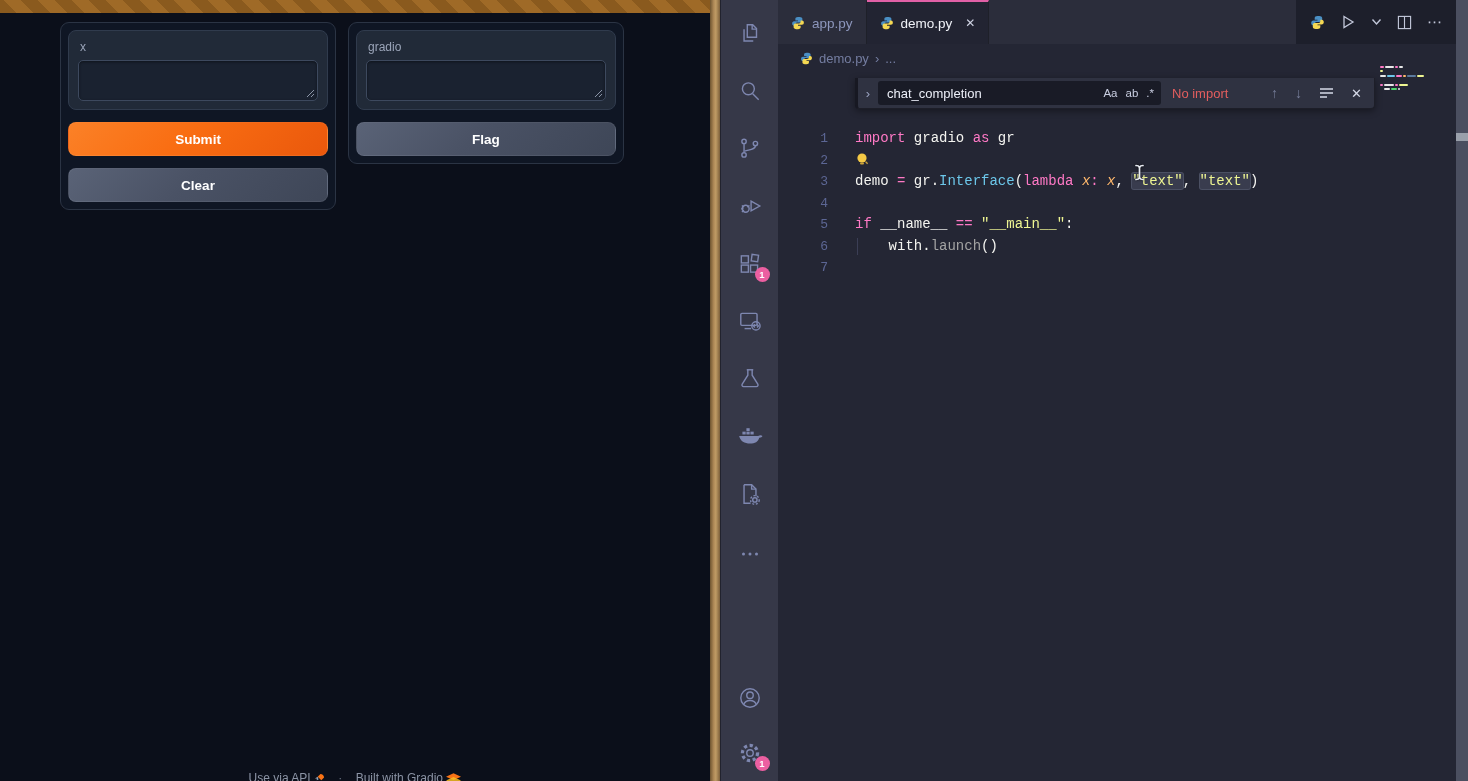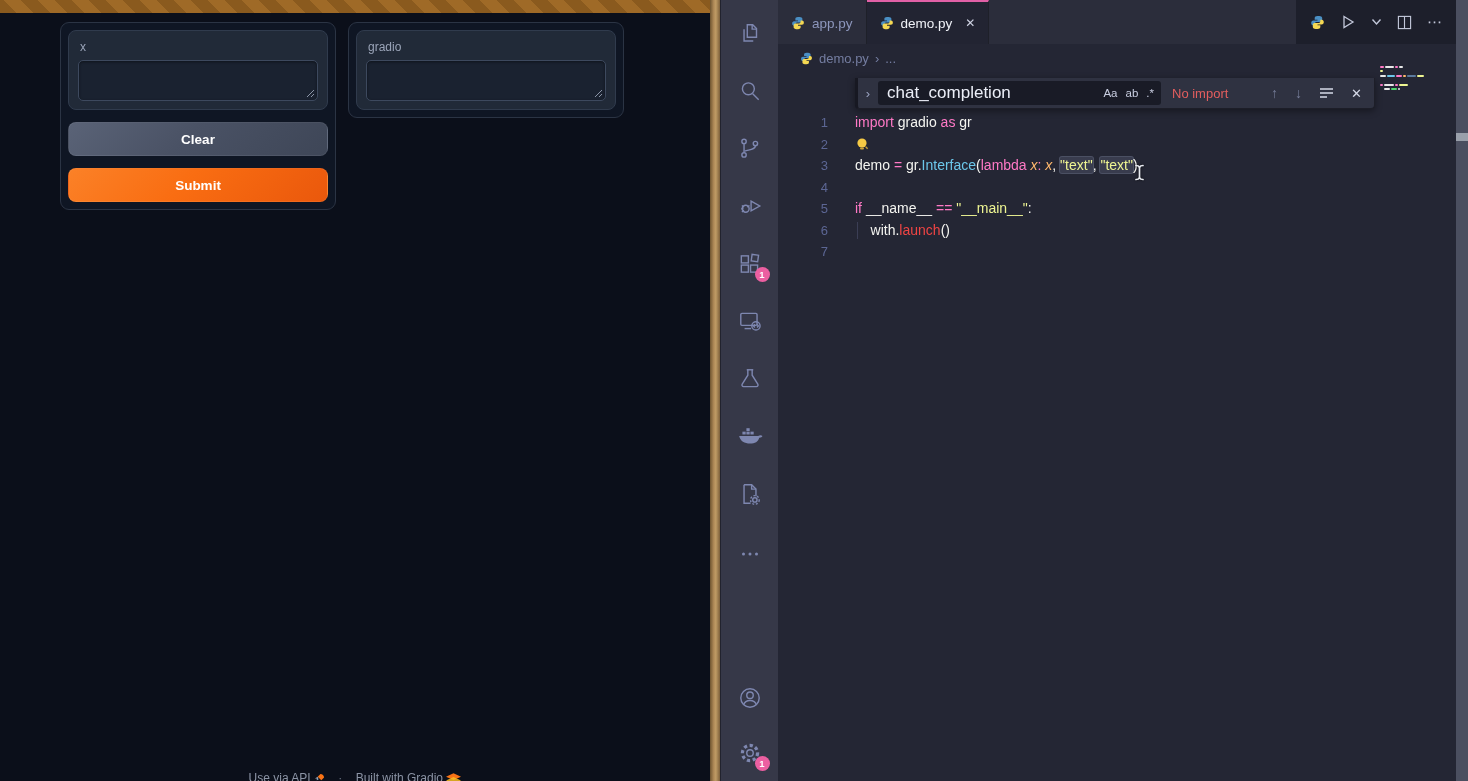--- a/index.html
+++ b/index.html
@@ -55,41 +55,41 @@
 
   .breadcrumb{position:absolute;left:80px;top:46px;height:24px;display:flex;align-items:center;gap:6px;
     color:#747da0;font-size:13px;}
 
   .find{position:absolute;left:135px;top:78px;width:520px;height:31px;background:#2f3241;
     border:1px solid #1d1e28;border-top:none;border-left:3px solid #171822;border-radius:0 0 4px 4px;
     display:flex;align-items:center;box-shadow:0 2px 7px rgba(0,0,0,.4);z-index:20;}
   .find-chevron{width:20px;text-align:center;color:#9aa2c0;font-size:13px;cursor:pointer;}
   .find-input{width:283px;height:24px;background:#191b26;border-radius:3px;display:flex;align-items:center;
     padding:0 7px;}
-  .find-input input{flex:1;min-width:0;background:none;border:none;outline:none;color:#eceff8;font-size:17px;
+  .find-input input{flex:1;min-width:0;background:none;border:none;outline:none;color:#eceff8;font-size:13px;
     font-family:"Liberation Sans",sans-serif;}
   .opt{color:#c9cee1;font-size:11.5px;margin-left:8px;cursor:pointer;}
   .opt.word{}
   .find-status{color:#e35e5e;font-size:13px;margin-left:11px;}
   .find-nav{margin-left:auto;display:flex;align-items:center;gap:17px;padding-right:12px;}
   .find-nav .dim{color:#767d99;font-size:14px;cursor:pointer;}
   .find-nav .lit{color:#d6dae8;font-size:13px;cursor:pointer;}
 
-  .code{position:absolute;left:58px;top:112px;right:12px;font-family:Liberation Sans, sans-serif;
+  .code{position:absolute;left:58px;top:128px;right:12px;font-family:Liberation Mono, monospace;
     font-size:14px;}
   .code-line{height:21.5px;line-height:21.5px;white-space:pre;position:relative;}
   .ln{display:inline-block;width:50px;text-align:right;color:#5c6694;font-size:13px;}
   .lc{margin-left:27px;}
   .tk-kw{color:#ff79c6;}
   .tk-fg{color:#f4f4f0;}
   .tk-cls{color:#6cc7ea;}
   .tk-par{color:#ffb86c;font-style:italic;}
   .tk-str{color:#eef592;}
   .tk-hl{background:rgba(125,135,165,.24);box-shadow:0 0 0 1px rgba(150,160,190,.35);border-radius:2px;}
-  .tk-fn{color:#ef4444;margin-top:20px;}
+  .tk-fn{color:#a3a3a3;margin-top:20px;}
   .tk-cur{position:relative;display:inline-block;width:0;}
   .indent-guide{position:absolute;left:79px;top:2px;bottom:2px;width:0;border-left:1px solid #3b3e55;}
   .bulb{display:inline-block;width:15px;height:15px;vertical-align:-3px;}
 
   .minimap{position:absolute;left:660px;top:66px;width:68px;height:42px;cursor:pointer;}
   .mm-row{display:flex;gap:1px;height:2px;margin-bottom:2.4px;}
   .mm-row div{height:2px;border-radius:1px;}
 
   .mouse{position:absolute;left:414px;top:164px;width:11px;height:17px;z-index:40;pointer-events:none;
     filter:drop-shadow(0 0 1px rgba(0,0,0,.8));}
@@ -115,34 +115,35 @@
   <div class="gr-card c1">
     <div class="gr-block">
       <div class="gr-label">x</div>
       <div class="gr-textarea">
         <textarea style=""></textarea>
         <svg class="resize-grip" viewBox="0 0 9 9">
             <path d="M8 1 1 8 M8 5 5 8" stroke="#8a94a6" stroke-width="1" fill="none"></path>
           </svg>
       </div>
     </div>
+    <button class="gr-btn primary">Submit</button>
     <button class="gr-btn secondary">Clear</button>
-    <button class="gr-btn primary">Submit</button>
   </div>
 
   <div class="gr-card c2">
     <div class="gr-block">
       <div class="gr-label">gradio</div>
       <div class="gr-textarea">
         <textarea style=""></textarea>
         <svg class="resize-grip" viewBox="0 0 9 9">
             <path d="M8 1 1 8 M8 5 5 8" stroke="#8a94a6" stroke-width="1" fill="none"></path>
           </svg>
       </div>
     </div>
+    <button class="gr-btn secondary">Flag</button>
   </div>
 
   <div class="gr-footer">
     <span>Use via API</span>
     <svg width="11" height="11" viewBox="0 0 12 12">
         <path fill="#f97316" d="M7 1c2.2 0 4 1.8 4 4L8 8 4 4z"></path>
         <path fill="#94a3b8" d="M4 4 1 6h2v2l2-1z"></path>
       </svg>
     <span class="dot">·</span>
     <span>Built with Gradio</span>

